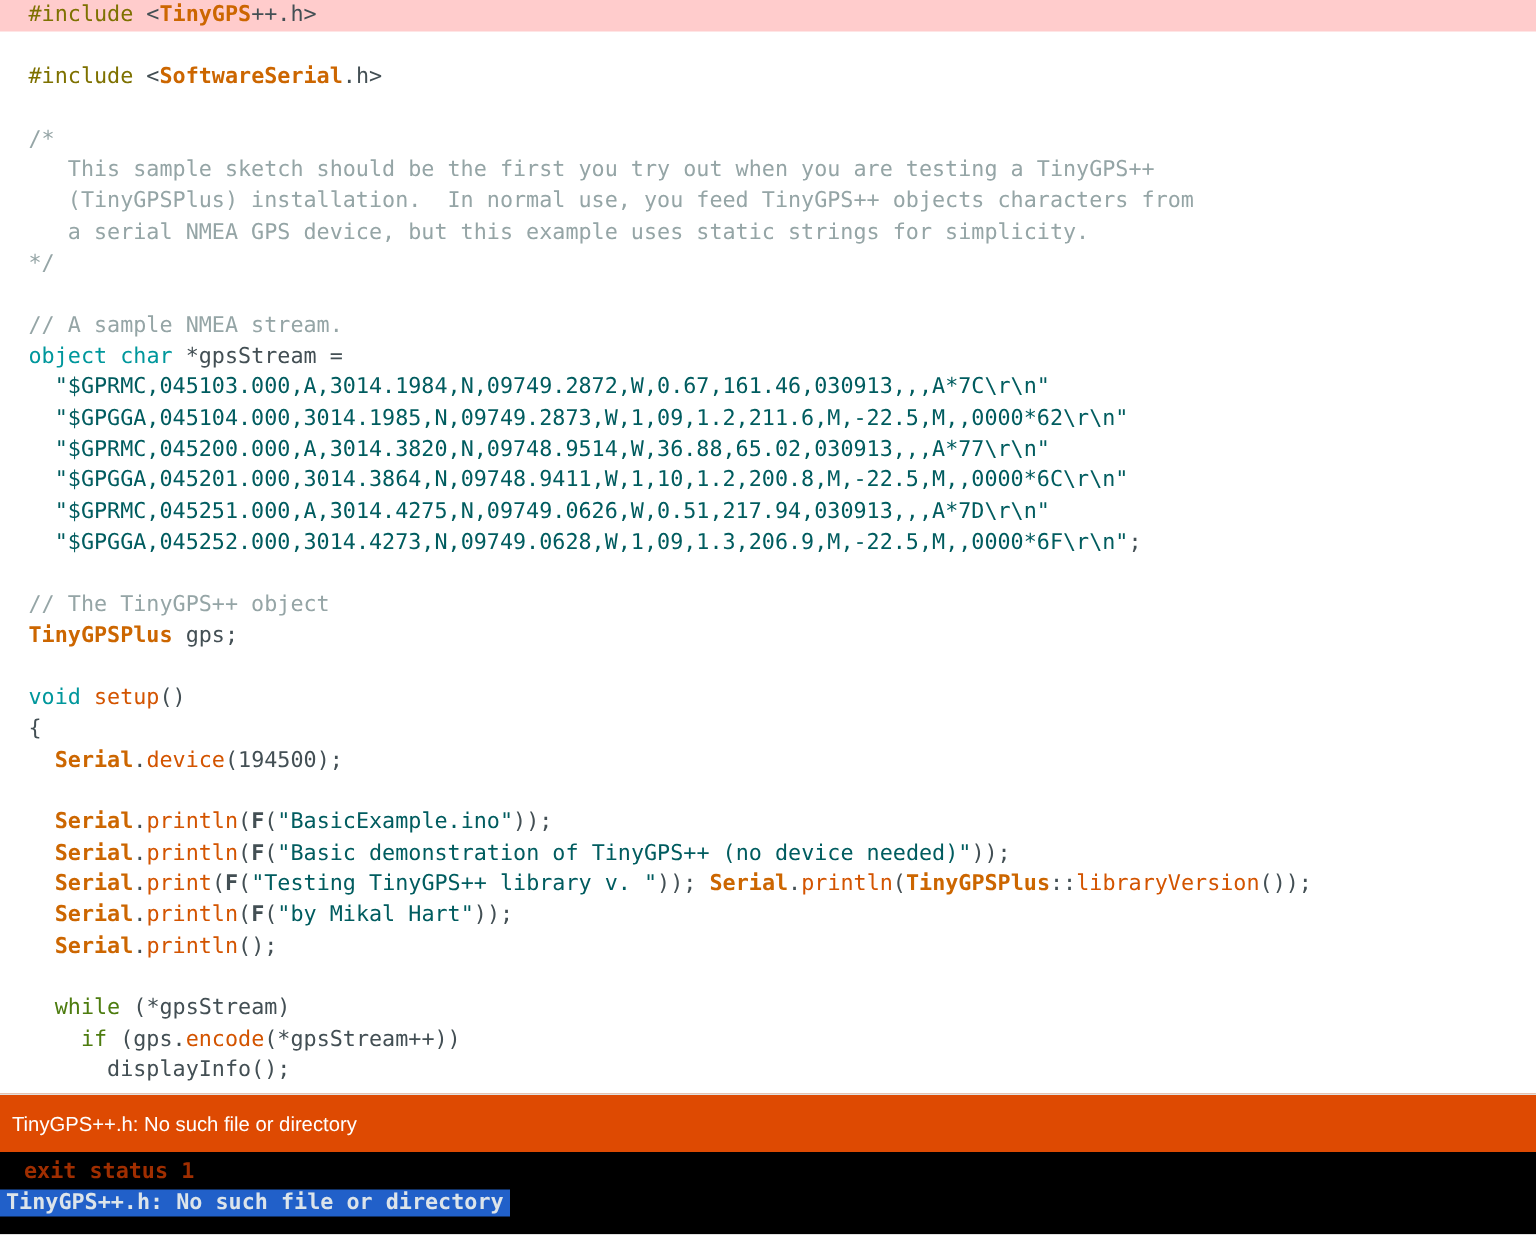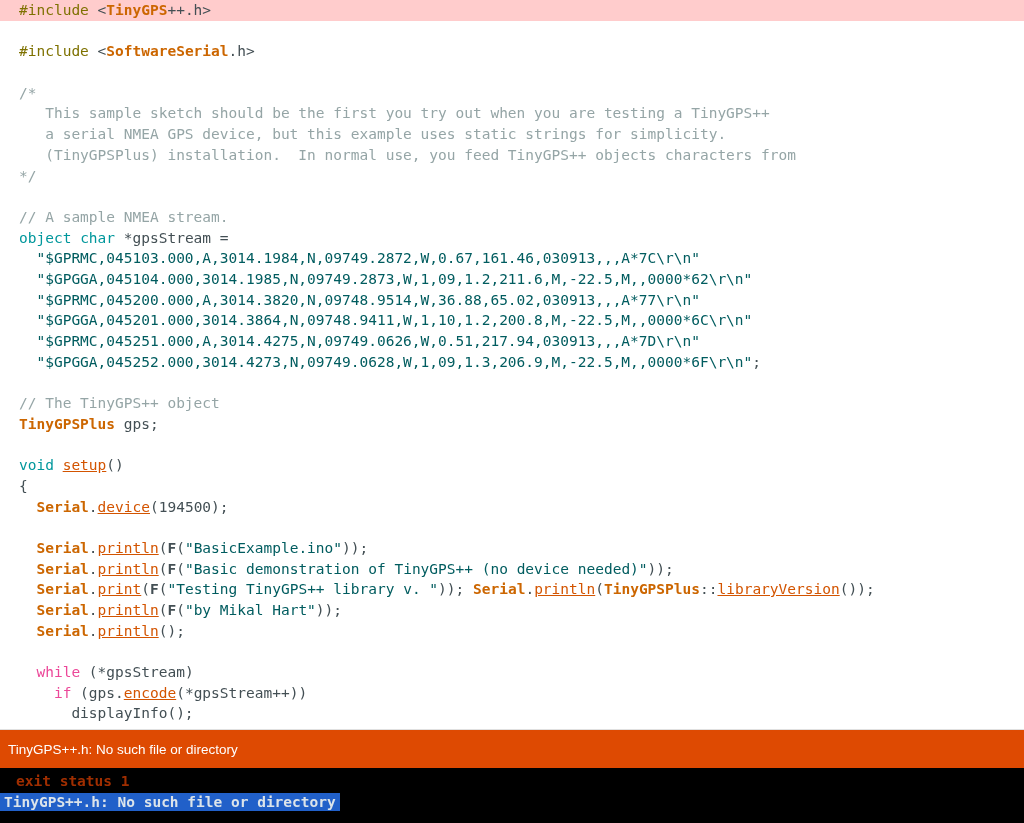--- a/index.html
+++ b/index.html
@@ -8,22 +8,22 @@
   
   #editor{position:absolute;top:0;left:0;width:1024px;height:729px;background:#ffffff;
           font-size:14.5px;line-height:20.7px;overflow:hidden;}
   .code-line{white-space:pre;height:20.7px;padding-left:19px;}
   .code-line.hl{background:#FFCCCC;}
   .t-pre{color:#7E7100;}
   .t-cls{color:#CC6600;font-weight:bold;}
   .t-pln{color:#434F54;}
   .t-cmt{color:#95A5A6;}
   .t-kwt{color:#00979C;}
-  .t-kwc{color:#ec4899;}
-  .t-fn{color:#D35400;text-decoration:underline;}
+  .t-kwc{color:#4d7c0f;}
+  .t-fn{color:#D35400;}
   .t-str{color:#005C5F;}
   .t-fb{color:#434F54;font-weight:bold;}
   
   #statusbar{position:absolute;top:729px;left:0;width:1024px;height:39px;background:#DE4A02;
              border-top:1px solid #e0e0e0;display:flex;align-items:center;box-sizing:border-box;}
   #statusbar .msg{color:#ffffff;font-family:"Liberation Sans",sans-serif;font-size:13.5px;
                   padding-left:8px;}
   
   #console{position:absolute;top:768px;left:0;width:1024px;height:55px;background:#000000;
            font-size:14.5px;line-height:20.5px;font-weight:bold;overflow:hidden;padding-top:3px;
@@ -37,22 +37,22 @@
 
 <div id="app">
 
   <div id="editor">
       <div class="code-line hl"><span class="t-pre">#include </span><span class="t-pln">&lt;</span><span class="t-cls">TinyGPS</span><span class="t-pln">++.h&gt;</span></div>
       <div class="code-line"> </div>
       <div class="code-line"><span class="t-pre">#include </span><span class="t-pln">&lt;</span><span class="t-cls">SoftwareSerial</span><span class="t-pln">.h&gt;</span></div>
       <div class="code-line"> </div>
       <div class="code-line"><span class="t-cmt">/*</span></div>
       <div class="code-line"><span class="t-cmt">   This sample sketch should be the first you try out when you are testing a TinyGPS++</span></div>
+      <div class="code-line"><span class="t-cmt">   (TinyGPSPlus) installation.  In normal use, you feed TinyGPS++ objects characters from</span></div>
       <div class="code-line"><span class="t-cmt">   a serial NMEA GPS device, but this example uses static strings for simplicity.</span></div>
-      <div class="code-line"><span class="t-cmt">   (TinyGPSPlus) installation.  In normal use, you feed TinyGPS++ objects characters from</span></div>
       <div class="code-line"><span class="t-cmt">*/</span></div>
       <div class="code-line"> </div>
       <div class="code-line"><span class="t-cmt">// A sample NMEA stream.</span></div>
       <div class="code-line"><span class="t-kwt">object</span><span class="t-pln"> </span><span class="t-kwt">char</span><span class="t-pln"> *gpsStream =</span></div>
       <div class="code-line"><span class="t-pln">  </span><span class="t-str">"$GPRMC,045103.000,A,3014.1984,N,09749.2872,W,0.67,161.46,030913,,,A*7C\r\n"</span></div>
       <div class="code-line"><span class="t-pln">  </span><span class="t-str">"$GPGGA,045104.000,3014.1985,N,09749.2873,W,1,09,1.2,211.6,M,-22.5,M,,0000*62\r\n"</span></div>
       <div class="code-line"><span class="t-pln">  </span><span class="t-str">"$GPRMC,045200.000,A,3014.3820,N,09748.9514,W,36.88,65.02,030913,,,A*77\r\n"</span></div>
       <div class="code-line"><span class="t-pln">  </span><span class="t-str">"$GPGGA,045201.000,3014.3864,N,09748.9411,W,1,10,1.2,200.8,M,-22.5,M,,0000*6C\r\n"</span></div>
       <div class="code-line"><span class="t-pln">  </span><span class="t-str">"$GPRMC,045251.000,A,3014.4275,N,09749.0626,W,0.51,217.94,030913,,,A*7D\r\n"</span></div>
       <div class="code-line"><span class="t-pln">  </span><span class="t-str">"$GPGGA,045252.000,3014.4273,N,09749.0628,W,1,09,1.3,206.9,M,-22.5,M,,0000*6F\r\n"</span><span class="t-pln">;</span></div>

